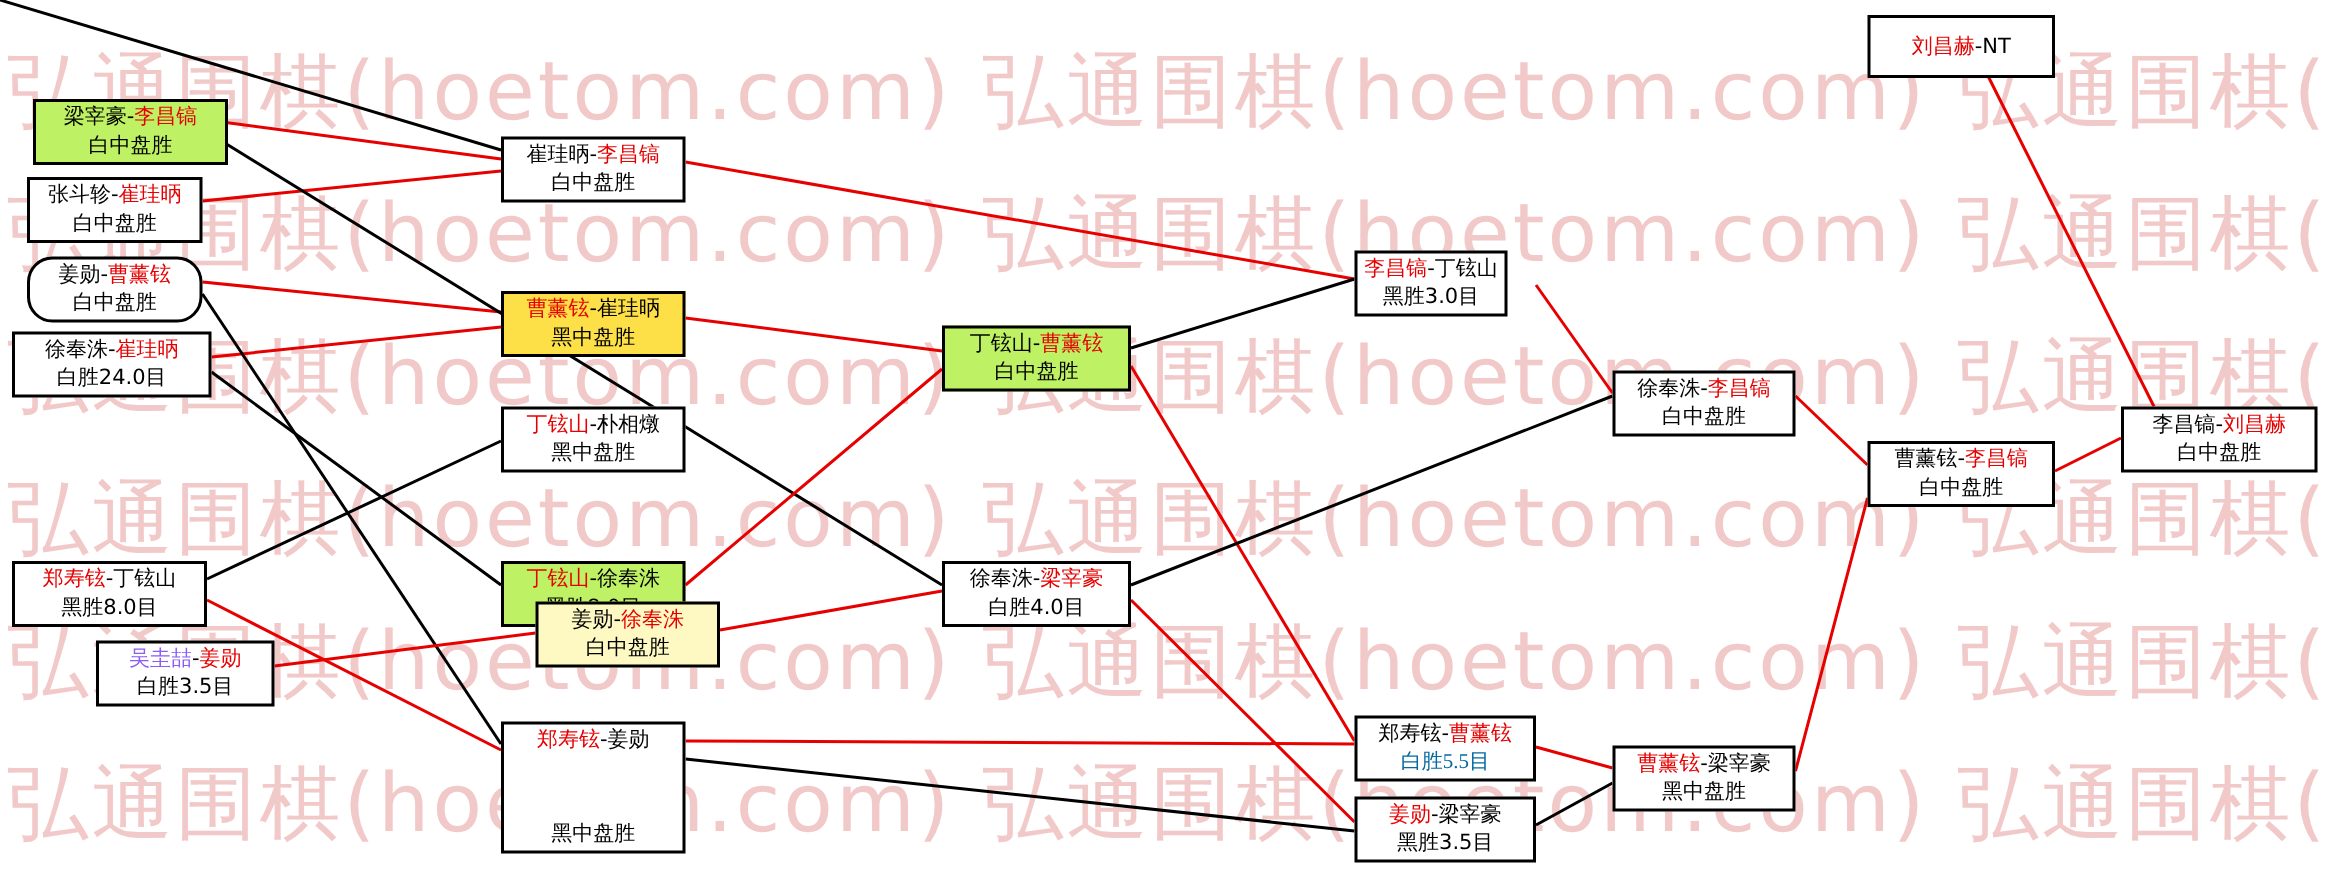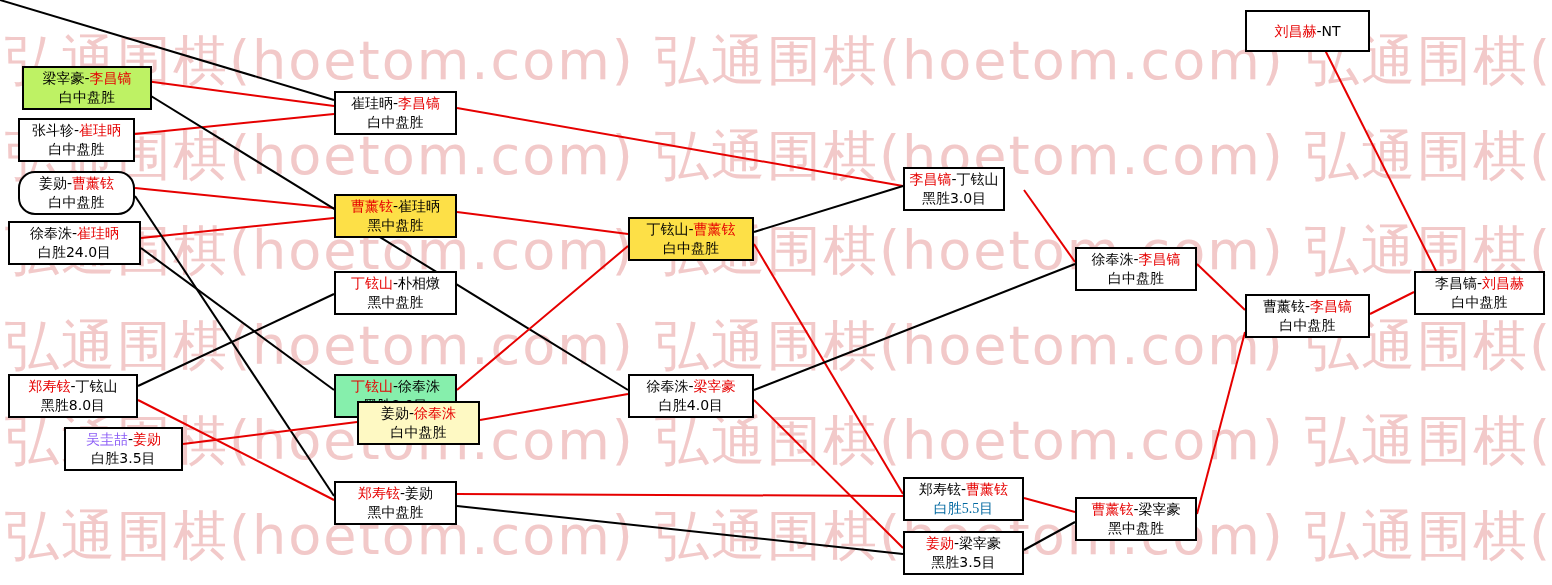--- a/index.html
+++ b/index.html
@@ -105,33 +105,33 @@
         <span class="result" style="color: rgb(0, 0, 0);">白中盘胜</span>
       </div>
       <div class="match" style="left: 334px; top: 194px; width: 123px; border-color: rgb(0, 0, 0); background: #fde047;">
         <div class="names"><span style="color: rgb(230, 0, 0);">曹薰铉</span><span style="color: rgb(0, 0, 0);">-</span><span style="color: rgb(0, 0, 0);">崔珪昞</span></div>
         <span class="result" style="color: rgb(0, 0, 0);">黑中盘胜</span>
       </div>
       <div class="match" style="left: 334px; top: 271px; width: 123px; border-color: rgb(0, 0, 0); background: rgb(255, 255, 255);">
         <div class="names"><span style="color: rgb(230, 0, 0);">丁铉山</span><span style="color: rgb(0, 0, 0);">-</span><span style="color: rgb(0, 0, 0);">朴相燉</span></div>
         <span class="result" style="color: rgb(0, 0, 0);">黑中盘胜</span>
       </div>
-      <div class="match" style="left: 334px; top: 374px; width: 123px; border-color: rgb(0, 0, 0); background: #86efac;">
+      <div class="match" style="left: 334px; top: 374px; width: 123px; border-color: rgb(0, 0, 0); background: #bef264;">
         <div class="names"><span style="color: rgb(230, 0, 0);">丁铉山</span><span style="color: rgb(0, 0, 0);">-</span><span style="color: rgb(0, 0, 0);">徐奉洙</span></div>
         <span class="result" style="color: rgb(0, 0, 0);">黑胜8.0目</span>
       </div>
       <div class="match" style="left: 357px; top: 401px; width: 123px; border-color: rgb(0, 0, 0); background: #fef9c3;">
         <div class="names"><span style="color: rgb(0, 0, 0);">姜勋</span><span style="color: rgb(0, 0, 0);">-</span><span style="color: rgb(230, 0, 0);">徐奉洙</span></div>
         <span class="result" style="color: rgb(0, 0, 0);">白中盘胜</span>
       </div>
-      <div class="match" style="left: 334px; top: 481px; width: 123px; border-color: rgb(0, 0, 0); background: rgb(255, 255, 255);">
+      <div class="match" style="left: 334px; top: 481px; width: 123px; border-color: rgb(0, 0, 0); background: rgb(255, 255, 255); gap: 44px;">
         <div class="names"><span style="color: rgb(230, 0, 0);">郑寿铉</span><span style="color: rgb(0, 0, 0);">-</span><span style="color: rgb(0, 0, 0);">姜勋</span></div>
         <span class="result" style="color: rgb(0, 0, 0);">黑中盘胜</span>
       </div>
-      <div class="match" style="left: 628px; top: 217px; width: 126px; border-color: rgb(0, 0, 0); background: #fde047;">
+      <div class="match" style="left: 628px; top: 217px; width: 126px; border-color: rgb(0, 0, 0); background: #bef264;">
         <div class="names"><span style="color: rgb(0, 0, 0);">丁铉山</span><span style="color: rgb(0, 0, 0);">-</span><span style="color: rgb(230, 0, 0);">曹薰铉</span></div>
         <span class="result" style="color: rgb(0, 0, 0);">白中盘胜</span>
       </div>
       <div class="match" style="left: 628px; top: 374px; width: 126px; border-color: rgb(0, 0, 0); background: rgb(255, 255, 255);">
         <div class="names"><span style="color: rgb(0, 0, 0);">徐奉洙</span><span style="color: rgb(0, 0, 0);">-</span><span style="color: rgb(230, 0, 0);">梁宰豪</span></div>
         <span class="result" style="color: rgb(0, 0, 0);">白胜4.0目</span>
       </div>
       <div class="match" style="left: 903px; top: 167px; width: 102px; border-color: rgb(0, 0, 0); background: rgb(255, 255, 255);">
         <div class="names"><span style="color: rgb(230, 0, 0);">李昌镐</span><span style="color: rgb(0, 0, 0);">-</span><span style="color: rgb(0, 0, 0);">丁铉山</span></div>
         <span class="result" style="color: rgb(0, 0, 0);">黑胜3.0目</span>

